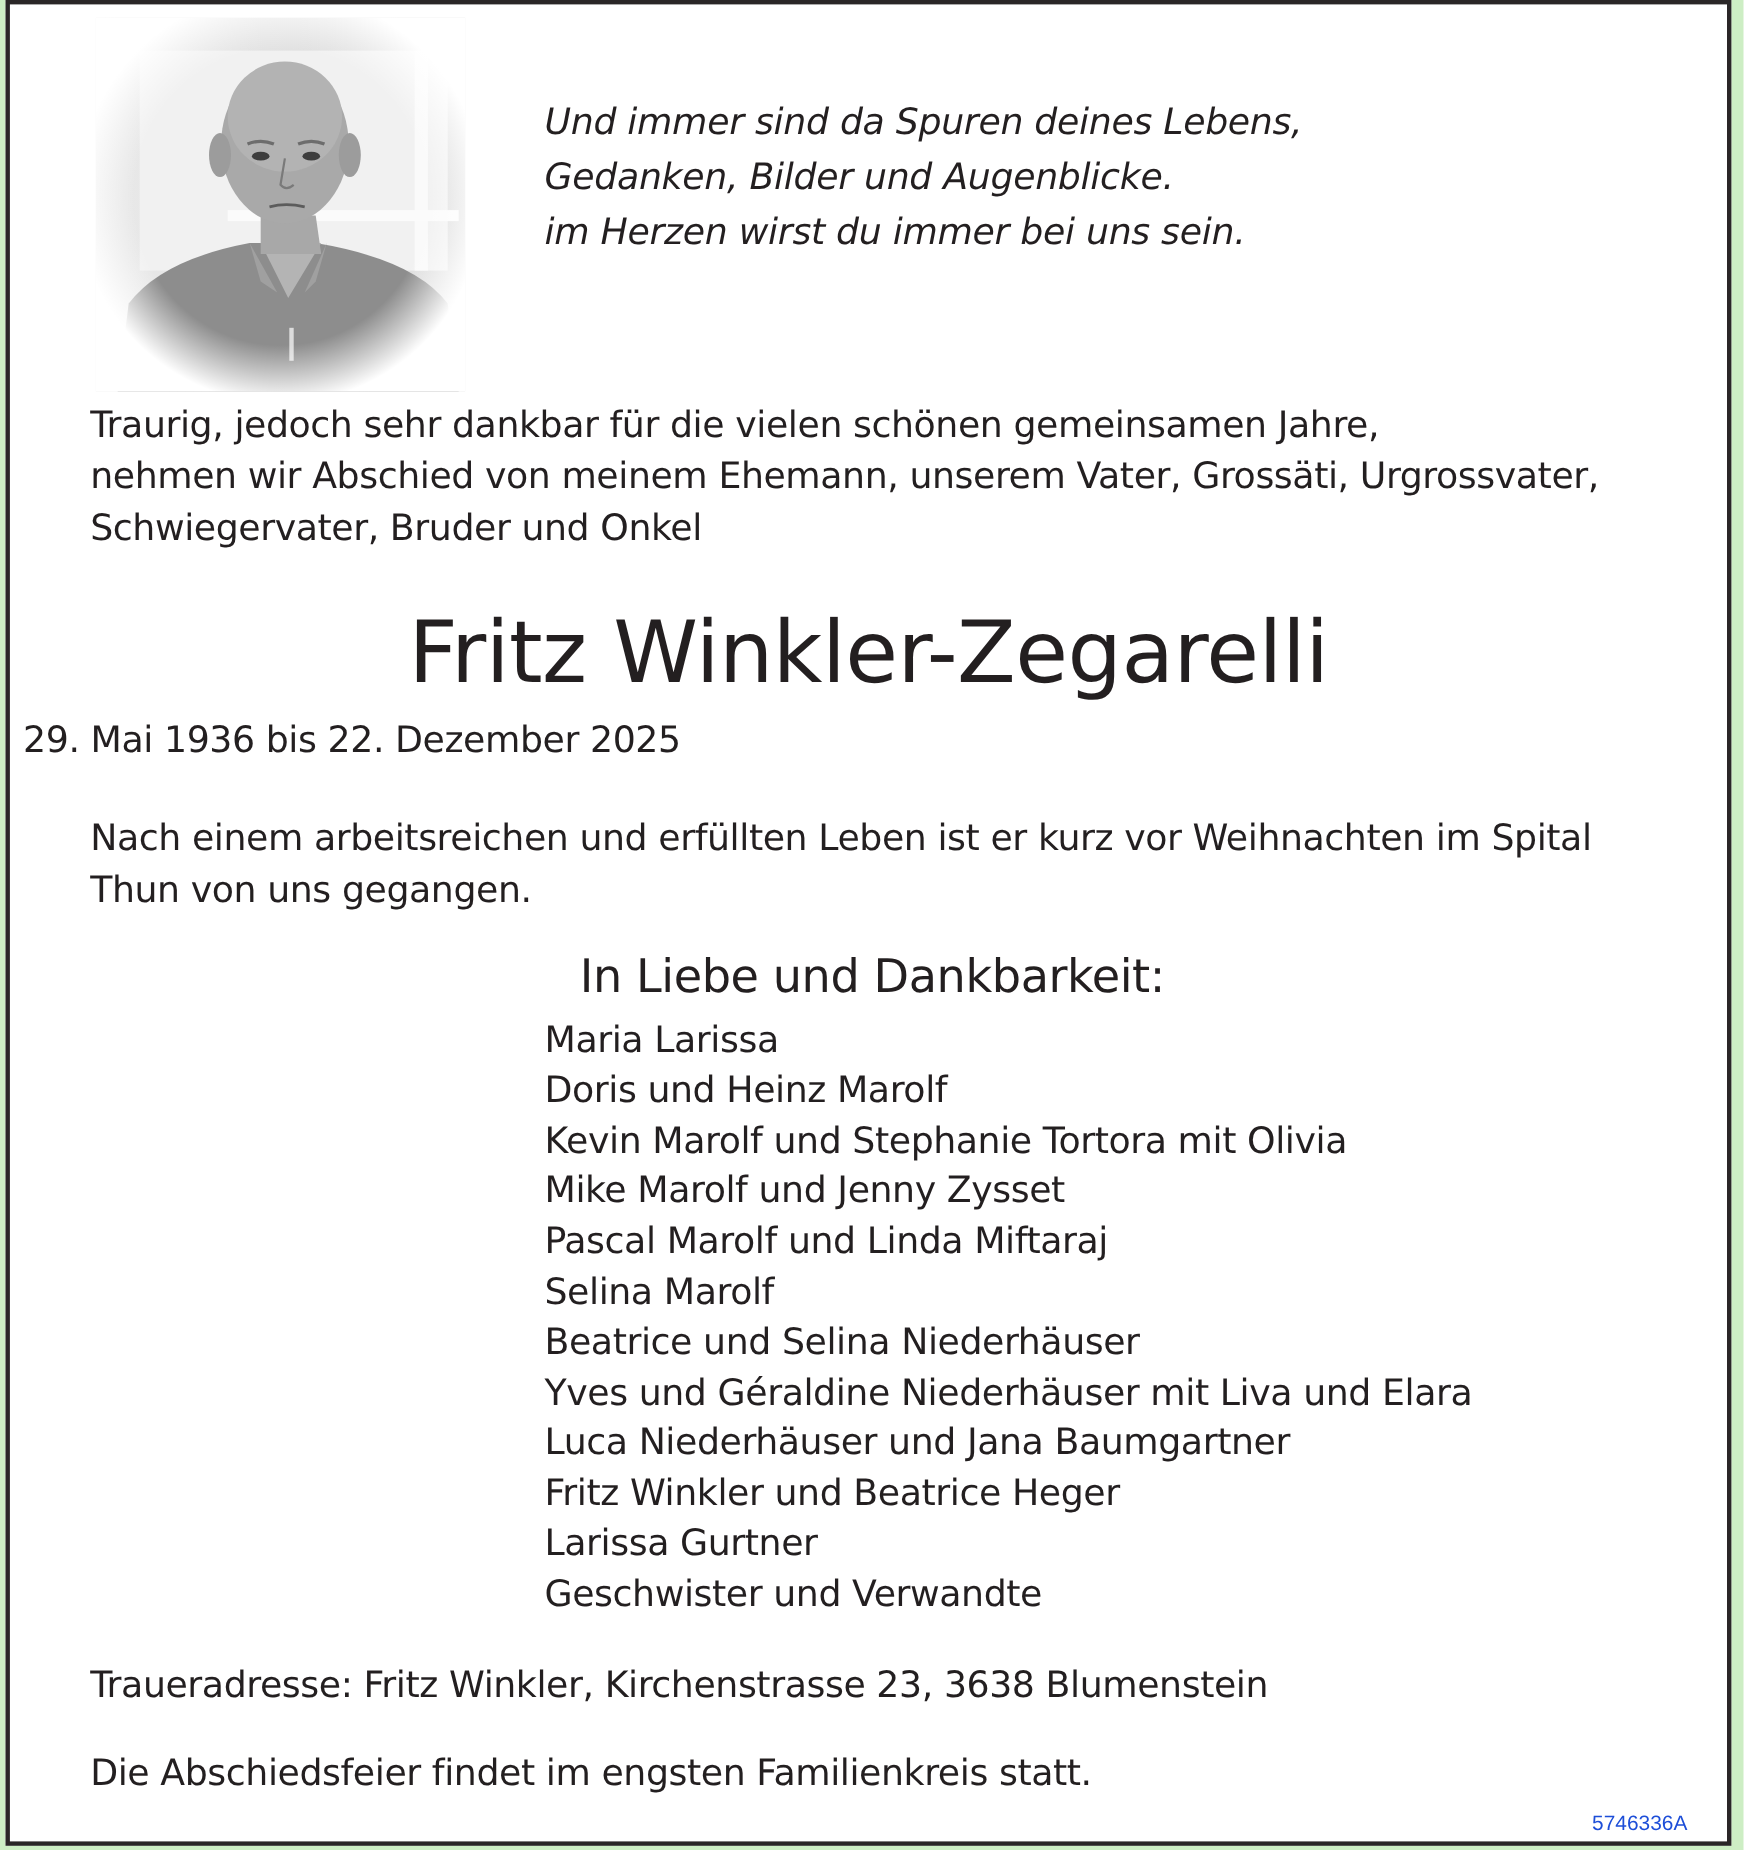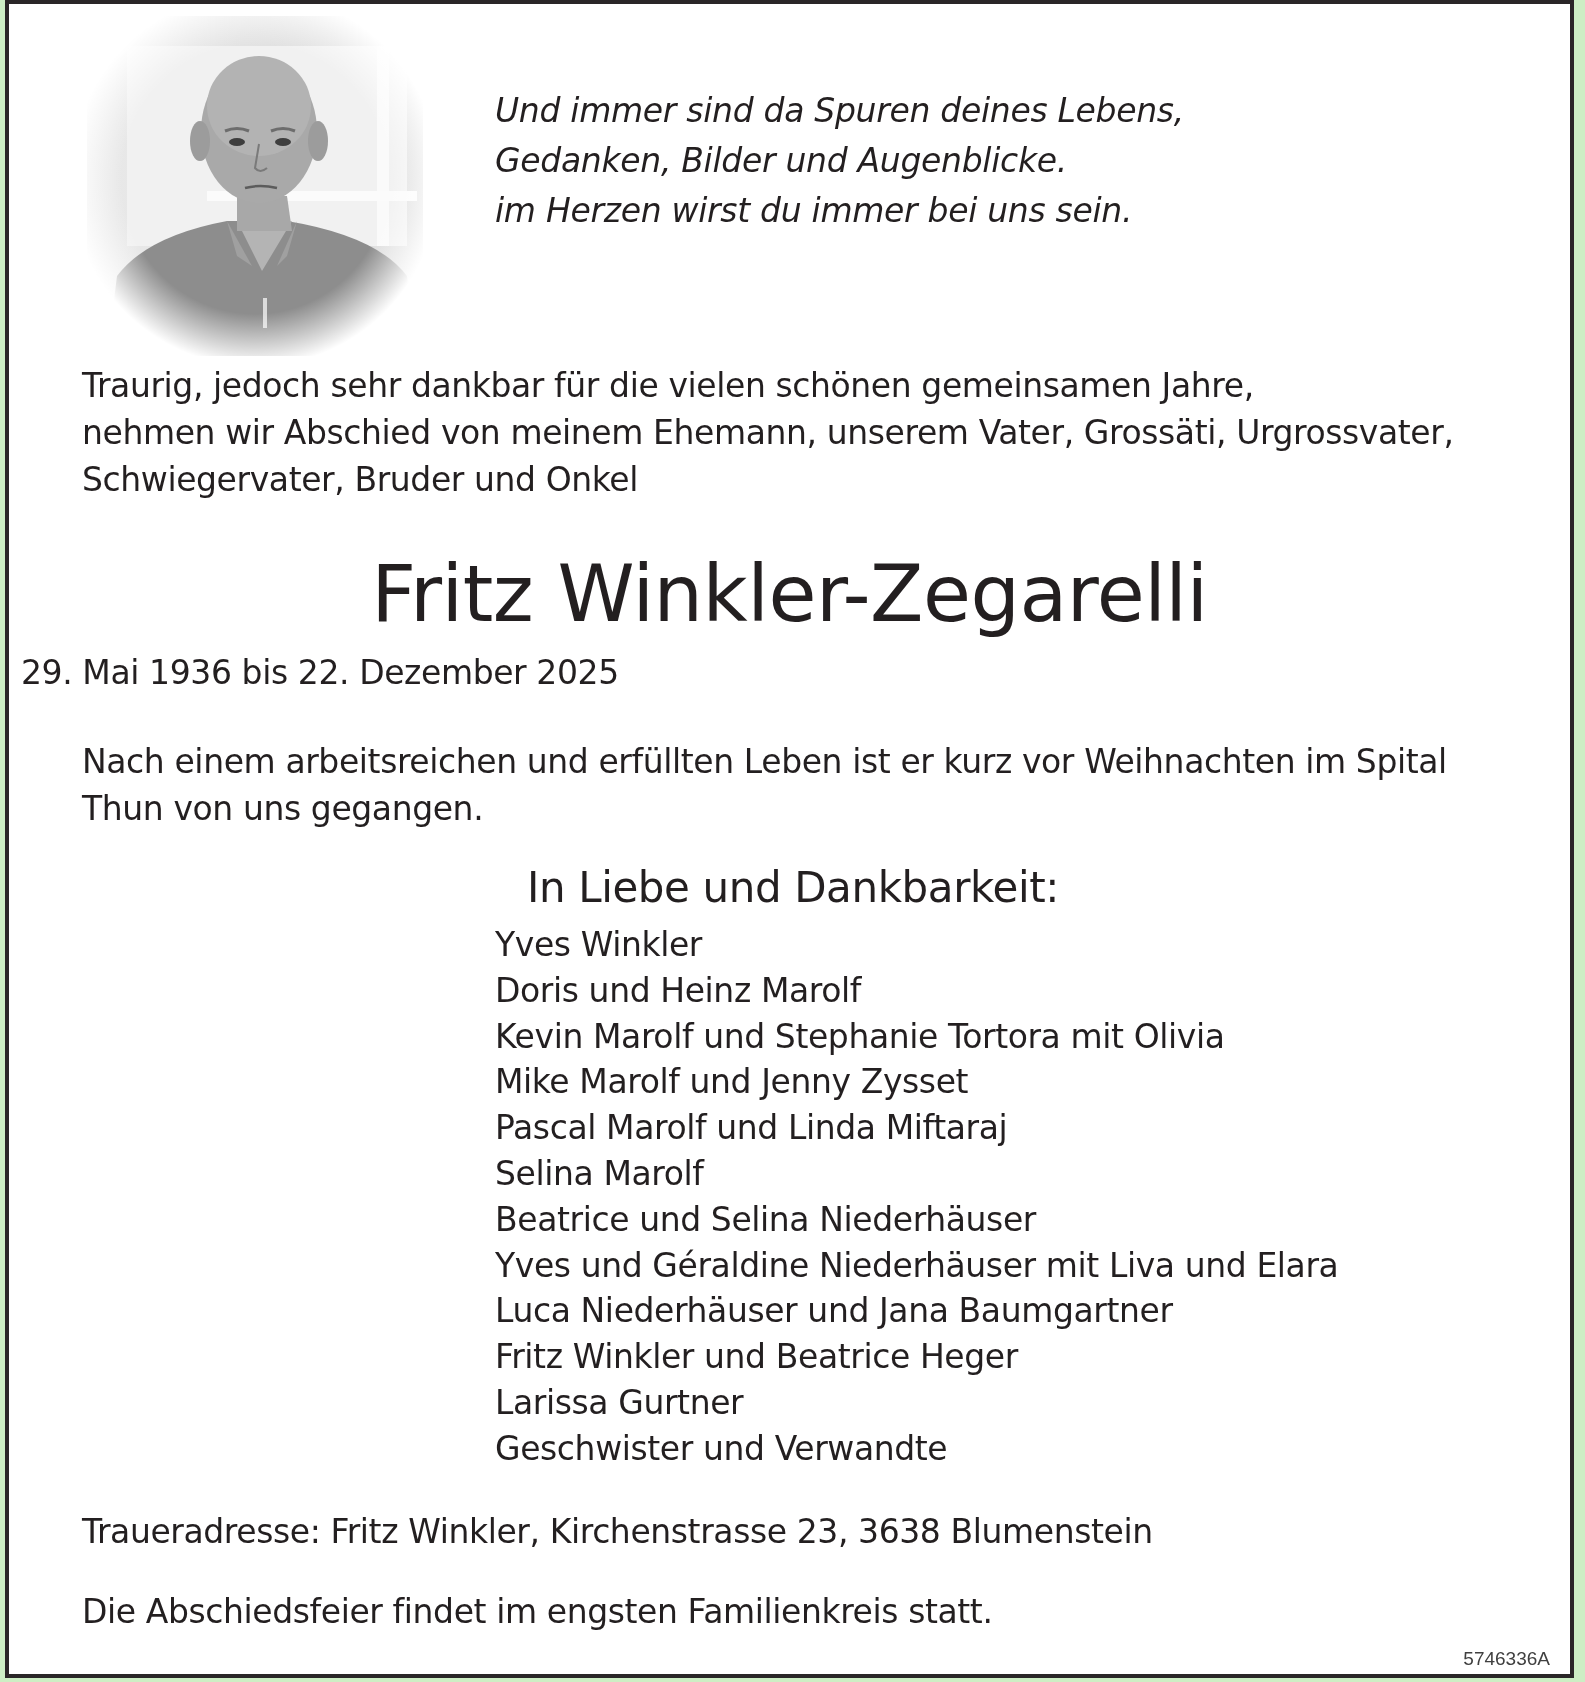--- a/index.html
+++ b/index.html
@@ -53,22 +53,22 @@
   .mourners div { white-space:nowrap; }
   .address {
     position:absolute; left:73px; top:1506px;
     font-size:33px; line-height:44px; letter-spacing:-0.4px; white-space:nowrap;
   }
   .ceremony {
     position:absolute; left:73px; top:1586px;
     font-size:33px; line-height:44px; letter-spacing:-0.4px; white-space:nowrap;
   }
   .adid {
-    position:absolute; right:20px; bottom:4px;
-    font-family:"Liberation Sans", sans-serif; font-size:19px; color:#404040;margin-left:48px;
+    position:absolute; right:36px; bottom:4px;
+    font-family:"Liberation Sans", sans-serif; font-size:19px; color:#1d4ed8;margin-left:48px;
   }
 </style>
 </head>
 <body>
 
 <div class="card">
 
   <div class="photo">
     <svg viewBox="0 0 336 340">
       <defs>
@@ -131,21 +131,21 @@
   <div class="dates">29. Mai 1936 bis 22. Dezember 2025</div>
 
   <div class="passed">
     <div>Nach einem arbeitsreichen und erfüllten Leben ist er kurz vor Weihnachten im Spital</div>
     <div>Thun von uns gegangen.</div>
   </div>
 
   <div class="signoff">In Liebe und Dankbarkeit:</div>
 
   <div class="mourners">
-    <div>Yves Winkler</div>
+    <div>Maria Larissa</div>
     <div>Doris und Heinz Marolf</div>
     <div>Kevin Marolf und Stephanie Tortora mit Olivia</div>
     <div>Mike Marolf und Jenny Zysset</div>
     <div>Pascal Marolf und Linda Miftaraj</div>
     <div>Selina Marolf</div>
     <div>Beatrice und Selina Niederhäuser</div>
     <div>Yves und Géraldine Niederhäuser mit Liva und Elara</div>
     <div>Luca Niederhäuser und Jana Baumgartner</div>
     <div>Fritz Winkler und Beatrice Heger</div>
     <div>Larissa Gurtner</div>

